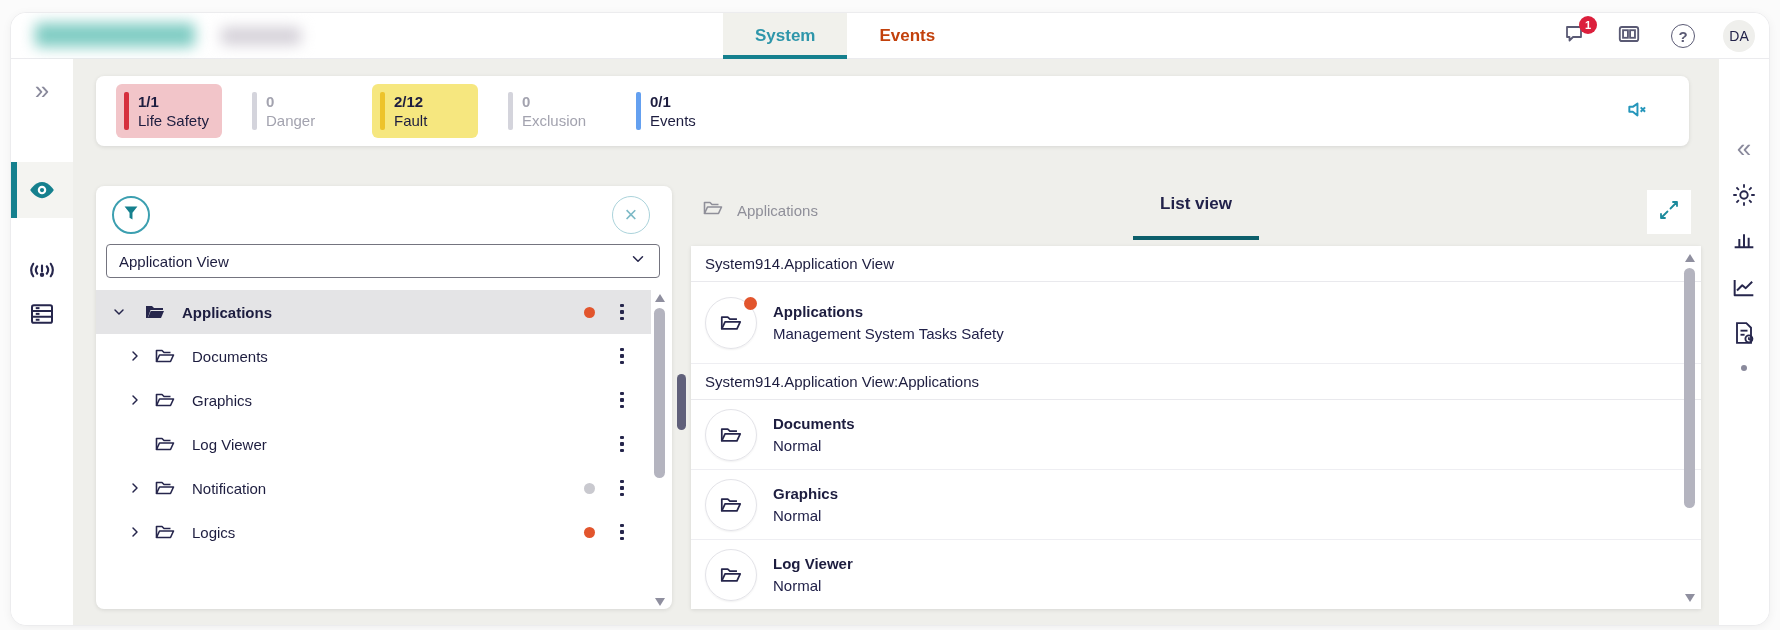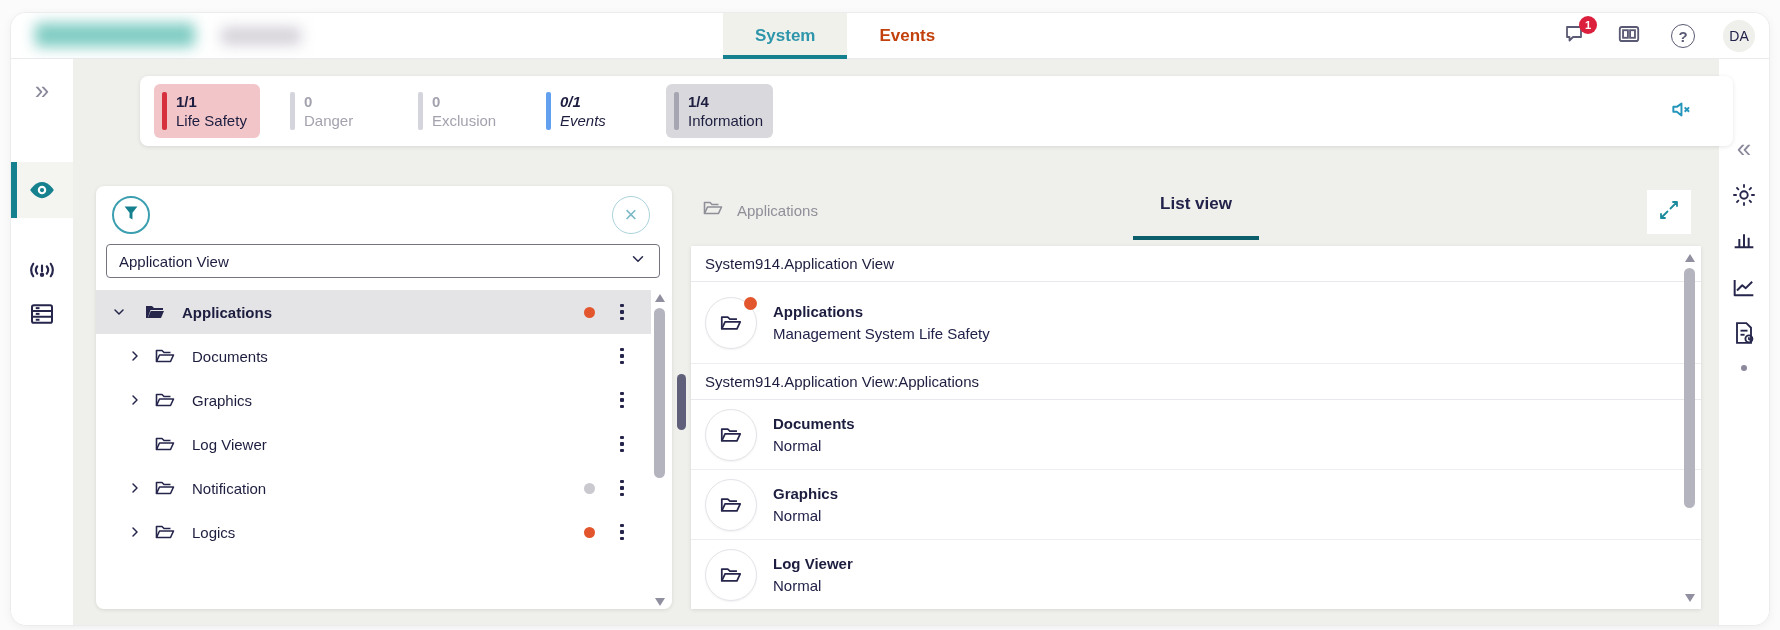--- a/index.html
+++ b/index.html
@@ -30,21 +30,21 @@
   .content-bg { position:absolute; left:62px; right:50px; top:46px; bottom:0; background:#efefeb; }
   .rail-left { position:absolute; left:0; top:46px; width:62px; bottom:0; background:#fff; }
   .rail-right { position:absolute; right:0; top:46px; width:50px; bottom:0; background:#fff; }
   .rail-ic { position:absolute; left:0; width:100%; display:flex; justify-content:center; cursor:pointer; }
   .guillemet { font-size:26px; color:#8a8a9c; line-height:1; }
   .rail-active-bg { position:absolute; left:0; top:103px; width:62px; height:56px; background:#f4f4f1; }
   .rail-active-bar { position:absolute; left:0; top:103px; width:6px; height:56px; background:#15808e; }
 
   
   .status-card { position:absolute; left:85px; top:63px; width:1593px; height:70px; background:#fff; border-radius:8px;
-                 box-shadow:0 1px 4px rgba(0,0,0,.10); display:flex; align-items:center; padding-left:14px; gap:22px;margin-left:44px; }
+                 box-shadow:0 1px 4px rgba(0,0,0,.10); display:flex; align-items:center; padding-left:20px; gap:22px; }
   .sitem { display:flex; align-items:center; height:54px; min-width:106px; border-radius:6px; padding:0 10px 0 8px; cursor:pointer; }
   .sbar { width:5px; height:38px; border-radius:2px; margin-right:9px; flex:none; }
   .scount { font-size:15px; font-weight:700; color:#1d1d3f; line-height:19px; }
   .slabel { font-size:15px; color:#1d1d3f; line-height:19px; }
   .sitem.muted .scount, .sitem.muted .slabel { color:#a3a3af; }
   .mute-btn { position:absolute; right:36px; top:20px; width:30px; height:30px; display:flex; align-items:center; justify-content:center; cursor:pointer; }
 
   
   .left-panel { position:absolute; left:85px; top:173px; width:576px; height:423px; background:#fff; border-radius:8px;
                 box-shadow:0 1px 4px rgba(0,0,0,.10); overflow:hidden; }
@@ -241,39 +241,39 @@
         <div class="slabel">Life Safety</div>
       </div>
     </div>
     <div class="sitem muted" style="background: transparent;">
       <span class="sbar" style="background: rgb(212, 212, 220);"></span>
       <div>
         <div class="scount">0</div>
         <div class="slabel">Danger</div>
       </div>
     </div>
+    <div class="sitem" style="background: rgb(246, 231, 127);">
+      <span class="sbar" style="background: rgb(237, 195, 43);"></span>
+      <div>
+        <div class="scount">2/12</div>
+        <div class="slabel">Fault</div>
+      </div>
+    </div>
     <div class="sitem muted" style="background: transparent;">
       <span class="sbar" style="background: rgb(212, 212, 220);"></span>
       <div>
         <div class="scount">0</div>
         <div class="slabel">Exclusion</div>
       </div>
     </div>
-    <div class="sitem" style="background: transparent; font-style: italic;">
+    <div class="sitem" style="background: transparent;">
       <span class="sbar" style="background: rgb(100, 160, 240);"></span>
       <div>
         <div class="scount">0/1</div>
         <div class="slabel">Events</div>
-      </div>
-    </div>
-    <div class="sitem" style="background: rgb(217, 217, 221);">
-      <span class="sbar" style="background: rgb(166, 166, 178);"></span>
-      <div>
-        <div class="scount">1/4</div>
-        <div class="slabel">Information</div>
       </div>
     </div>
     <div class="mute-btn">
       <span>
         <svg width="26" height="26" viewBox="0 0 24 24" fill="none" stroke="#2596bb" stroke-width="1.8" stroke-linejoin="round">
           <path d="M4 10v4.5h3.2L11.5 18V7L7.2 10z"></path>
           <line x1="14.5" y1="10.5" x2="18.5" y2="14.5"></line>
             <line x1="18.5" y1="10.5" x2="14.5" y2="14.5"></line>
         </svg>
       </span>
@@ -468,21 +468,21 @@
       <div class="litem first">
         <div class="avatar-circ">
           <svg width="26" height="26" viewBox="0 0 24 24" fill="none" stroke="#26264c" stroke-width="1.6" stroke-linejoin="round">
             <path d="M3.5 17.5V6.5h5.5l2 2h6.5"></path>
               <path d="M3.5 17.5l3-6.5h14l-3 6.5z"></path>
           </svg>
           <span class="li-dot" style="background: rgb(226, 85, 45);"></span>
         </div>
         <div class="li-text">
           <div class="li-title">Applications</div>
-          <div class="li-sub">Management System Life Safety</div>
+          <div class="li-sub">Management System Tasks Safety</div>
         </div>
       </div>
 
       <div class="group-head">System914.Application View:Applications</div>
 
       <div class="litem std">
         <div class="avatar-circ">
           <svg width="26" height="26" viewBox="0 0 24 24" fill="none" stroke="#26264c" stroke-width="1.6" stroke-linejoin="round">
             <path d="M3.5 17.5V6.5h5.5l2 2h6.5"></path>
               <path d="M3.5 17.5l3-6.5h14l-3 6.5z"></path>

